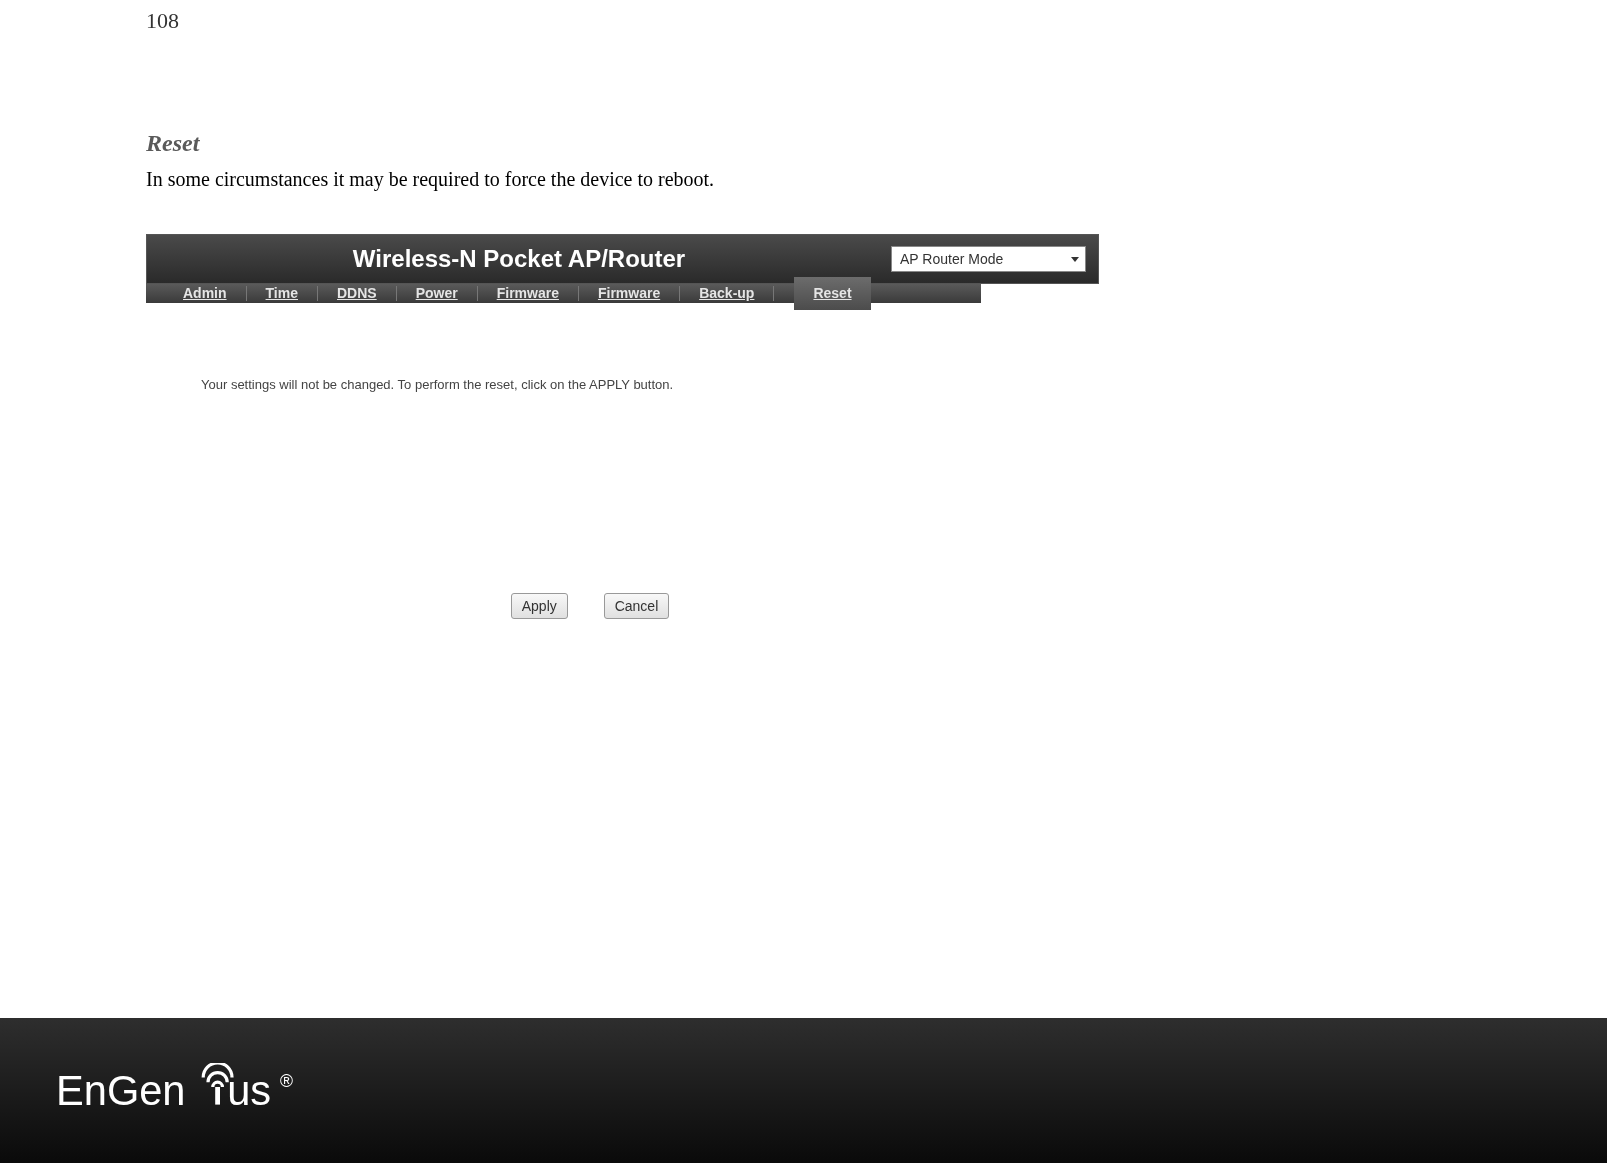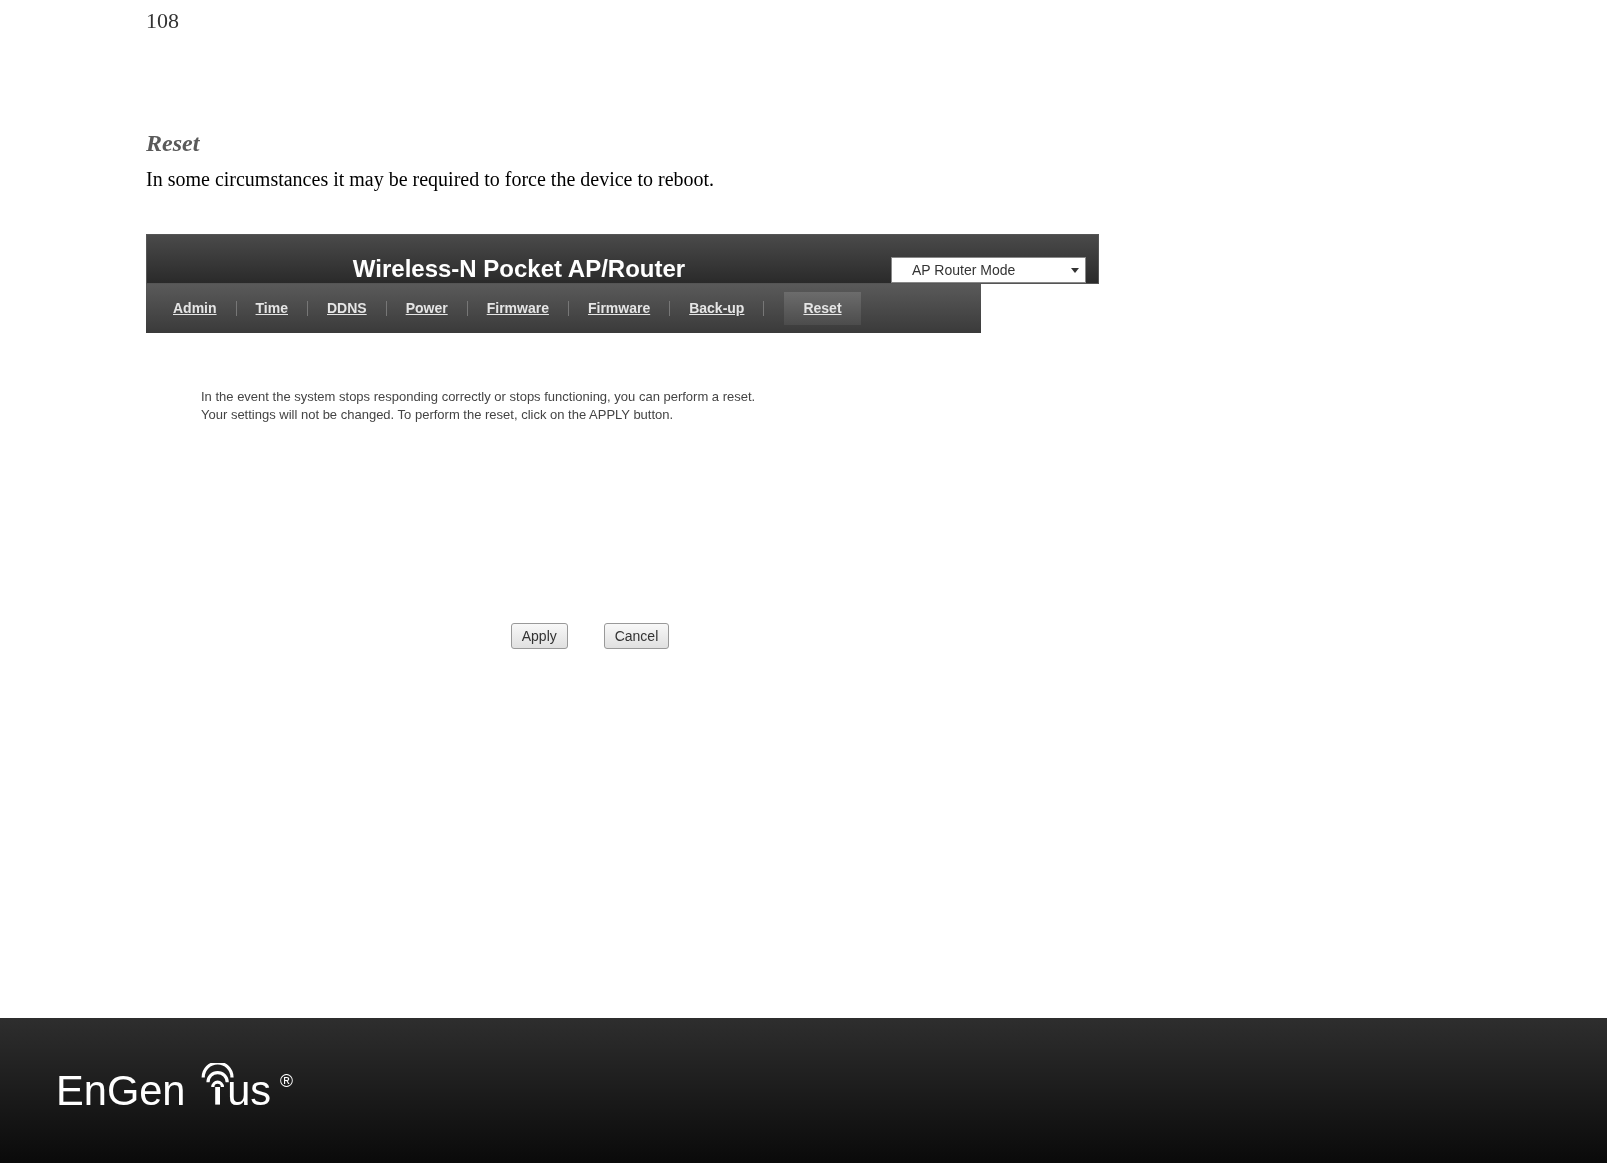--- a/index.html
+++ b/index.html
@@ -43,58 +43,58 @@
     .router-panel {
       position: absolute;
       top: 234px;
       left: 146px;
       width: 953px;
     }
     .header-bar {
       background: linear-gradient(to bottom, #4a4a4a, #2a2a2a);
       height: 50px;
       display: flex;
-      align-items: flex-end;
+      align-items: center;
       justify-content: space-between;
       padding: 0 12px 0 0;
       border: 1px solid #555;
     }
     .header-title {
       flex: 1;
       text-align: center;
       color: #fff;
       font-size: 24px;
       font-weight: bold;
       font-family: Arial, sans-serif;
     }
     .mode-select {
       background: #fff;
       border: 1px solid #888;
       height: 26px;
       width: 195px;
       display: flex;
       align-items: center;
       justify-content: space-between;
-      padding: 0 6px 0 20px;
+      padding: 0 6px 0 8px;
       font-size: 14px;
       color: #333;
     }
     .dropdown-arrow {
       width: 0;
       height: 0;
       border-left: 4px solid transparent;
       border-right: 4px solid transparent;
       border-top: 5px solid #333;
     }
     .tab-bar {
       background: linear-gradient(to bottom, #5a5a5a, #3a3a3a);
-      height: 49px;
-      display: flex;
-      align-items: center;
-      padding-left: 8px;
+      height: 19px;
+      display: flex;
+      align-items: center;
+      padding-left: 18px;
       width: 835px;
     }
     .tab-item {
       color: #e5e5e5;
       font-size: 14px;
       font-weight: bold;
       text-decoration: underline;
       padding: 0 19px;
       border-right: 1px solid #777;
       cursor: pointer;
@@ -171,21 +171,21 @@
     <span class="tab-item">Time</span>
     <span class="tab-item">DDNS</span>
     <span class="tab-item">Power</span>
     <span class="tab-item">Firmware</span>
     <span class="tab-item">Firmware</span>
     <span class="tab-item">Back-up</span>
     <span class="tab-item active">Reset</span>
   </div>
   <div class="content-area">
     <div class="content-text">
-      <span>In the event the system stops responding correctly or stops functioning, you can perform a reset.</span><br>
+      <br>
       <span>Your settings will not be changed. To perform the reset, click on the APPLY button.</span>
     </div>
     <div class="button-row">
       <button class="btn">Apply</button>
       <button class="btn">Cancel</button>
     </div>
   </div>
 </div>
 
 <div class="footer-bar">

